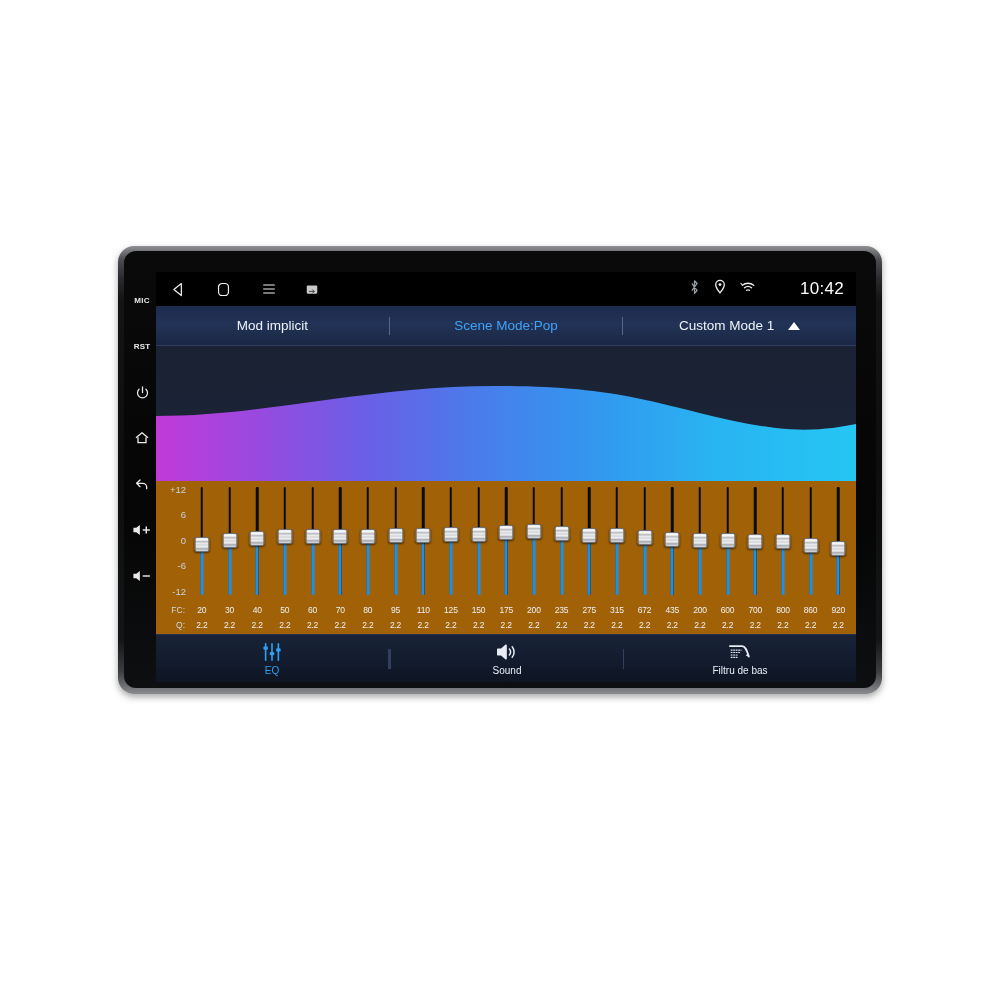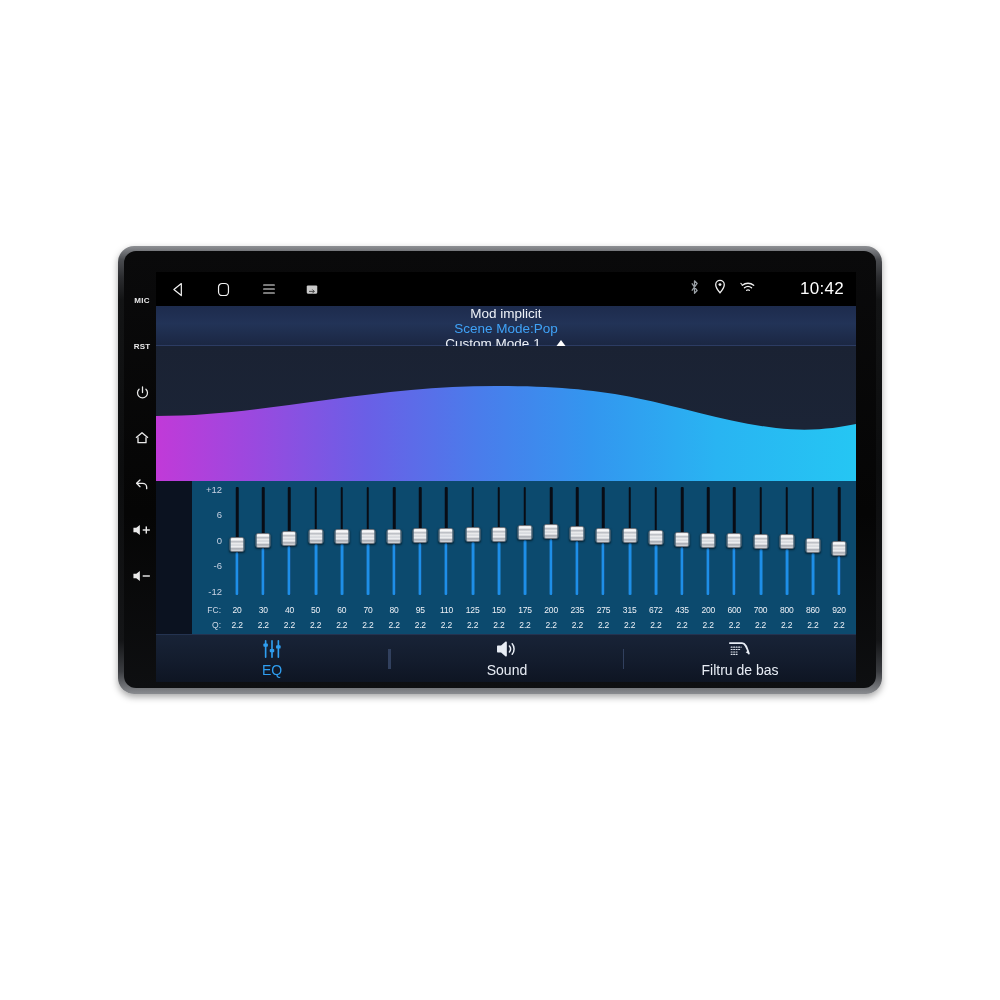--- a/index.html
+++ b/index.html
@@ -78,21 +78,20 @@
     letter-spacing: .3px;
   }
 
   
   .modebar {
     height: 40px;
     background: linear-gradient(180deg,#1d2b4d 0%, #223357 45%, #1b2743 100%);
     display: flex; align-items: center;
     border-bottom: 1px solid #2c3c63;
     position: relative;
-    flex-direction: column;
   }
   .mode-cell {
     flex: 1; text-align: center;
     font-size: 13.5px; color: #eef2f8;
     position: relative;
     display: flex; align-items: center; justify-content: center;
     gap: 14px;
   }
   .mode-cell.accent { color: #3fa2f7; }
   .mode-div {
@@ -112,23 +111,22 @@
     height: 135px;
     background: linear-gradient(180deg,#1a2233 0%, #1b2436 60%, #1c2438 100%);
     overflow: hidden;
   }
   .curve-panel svg { display: block; width: 100%; height: 100%; }
 
   
   .eq-panel {
     position: relative;
     height: 155px;
-    background: #0c4a6e;
+    background: #a16207;
     padding: 22px 0 0 0;
-    margin-left: 36px;
   }
   .eq-scale {
     position: absolute;
     left: 4px; top: 6px;
     width: 28px; height: 108px;
     color: #c9d3e4;
     font-size: 9.5px;
   }
   .eq-scale span {
     position: absolute; right: 2px;
@@ -205,21 +203,21 @@
   .bn-item {
     flex: 1;
     display: flex; flex-direction: column;
     align-items: center; justify-content: center;
     gap: 3px;
     color: #e8edf5;
     position: relative;
     height: 100%;
   }
   .bn-item.active { color: #2f9ef0; }
-  .bn-label { font-size: 14px; }
+  .bn-label { font-size: 10px; }
   .bn-div {
     width: 1px; height: 20px; background: #31405e;
   }
   .bn-ic { height: 20px; display:flex; align-items:center; }
 </style>
 </head>
 <body>
 
 <div id="stage">
 

